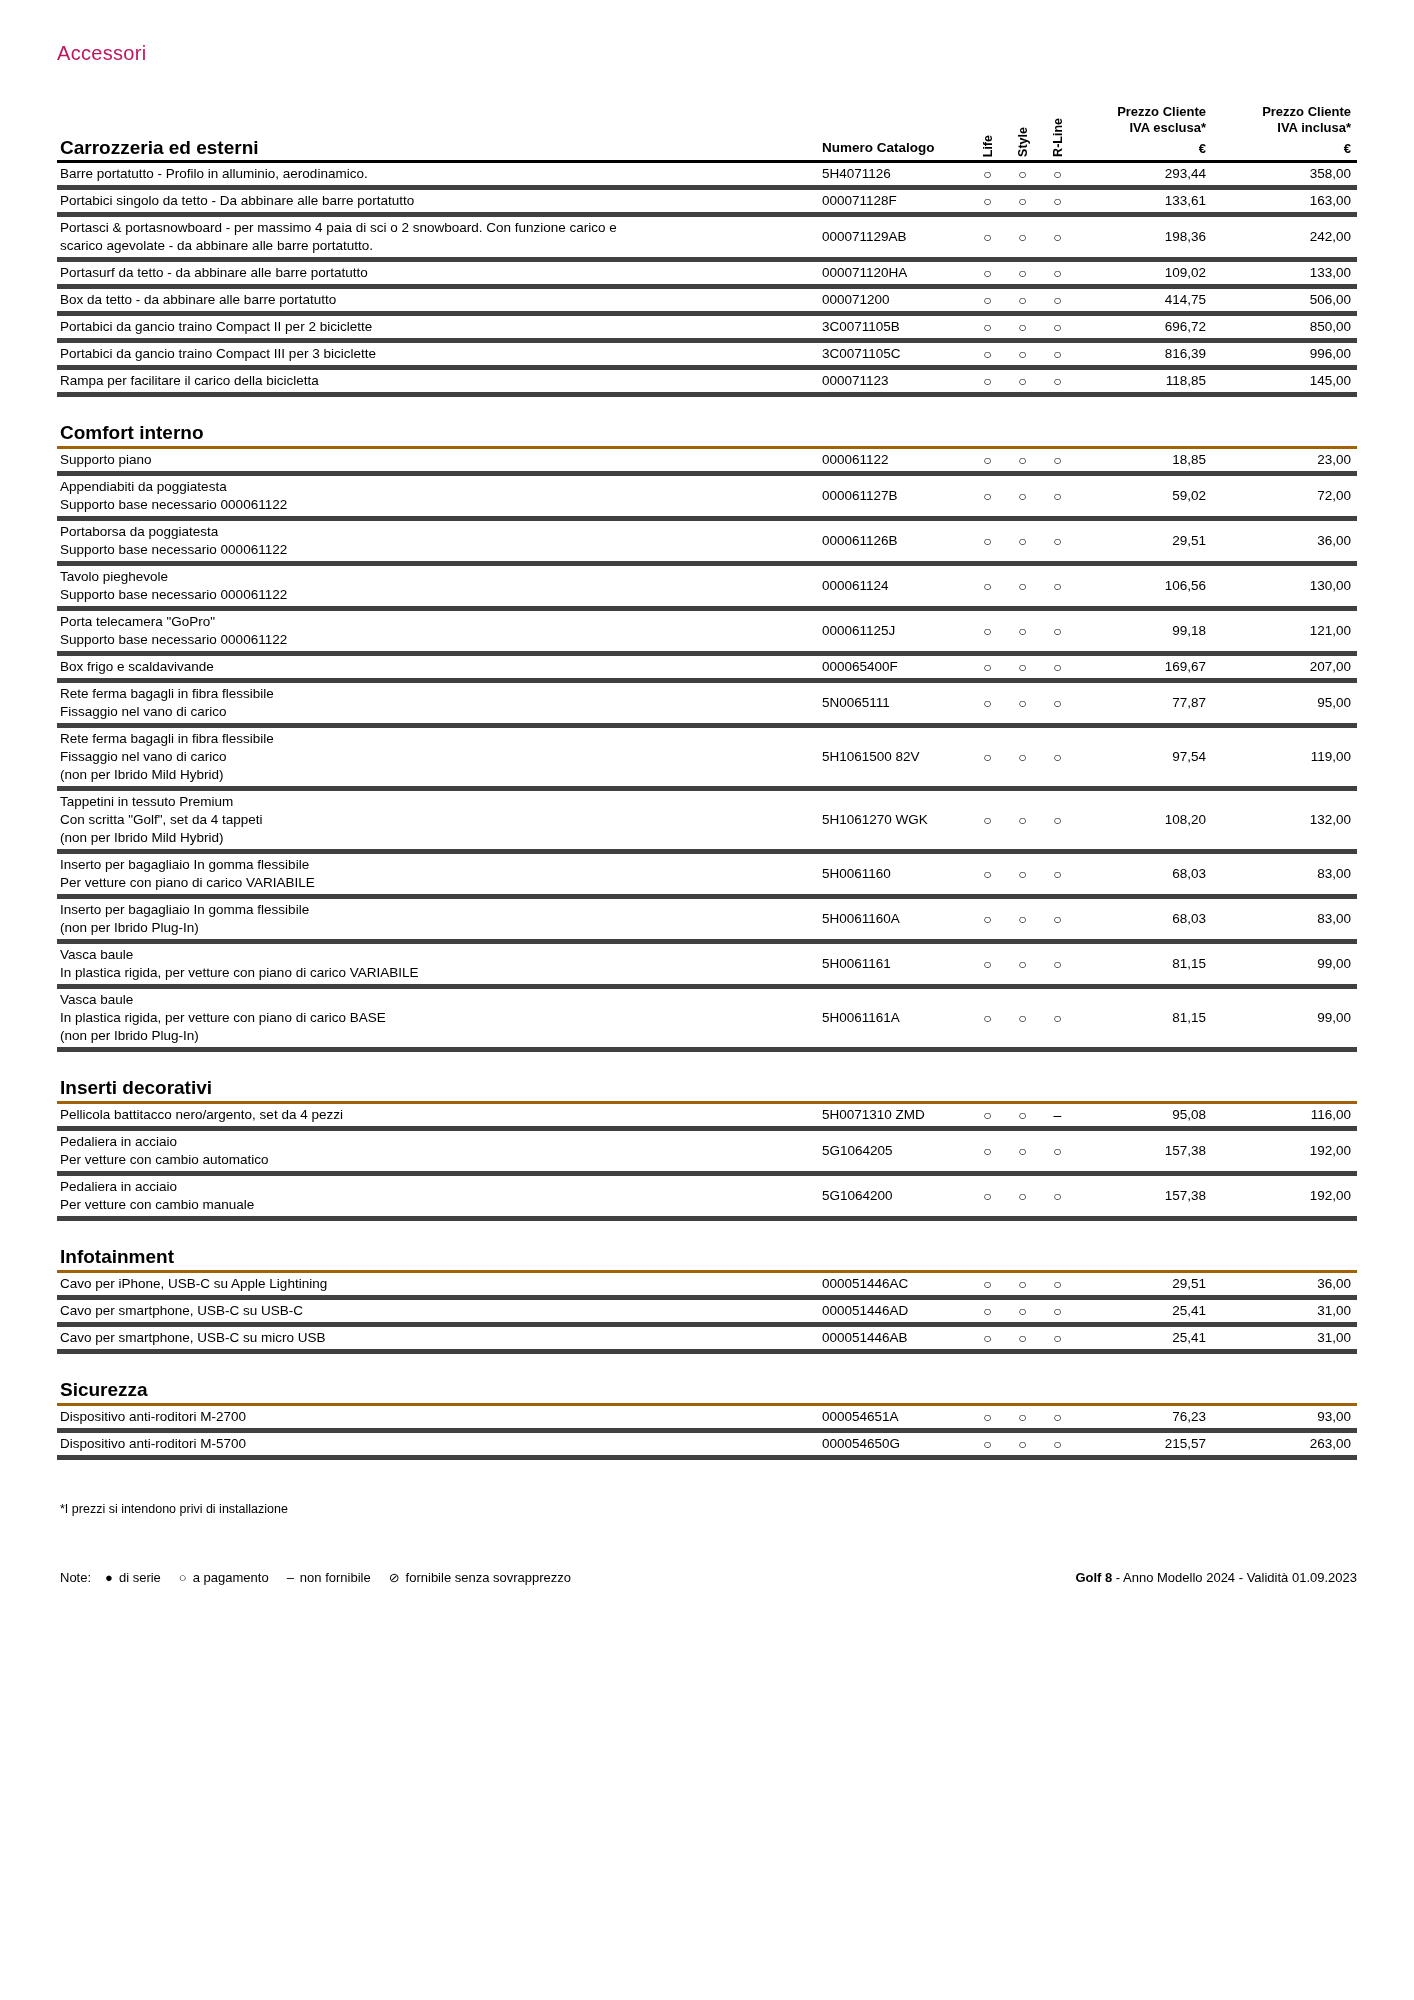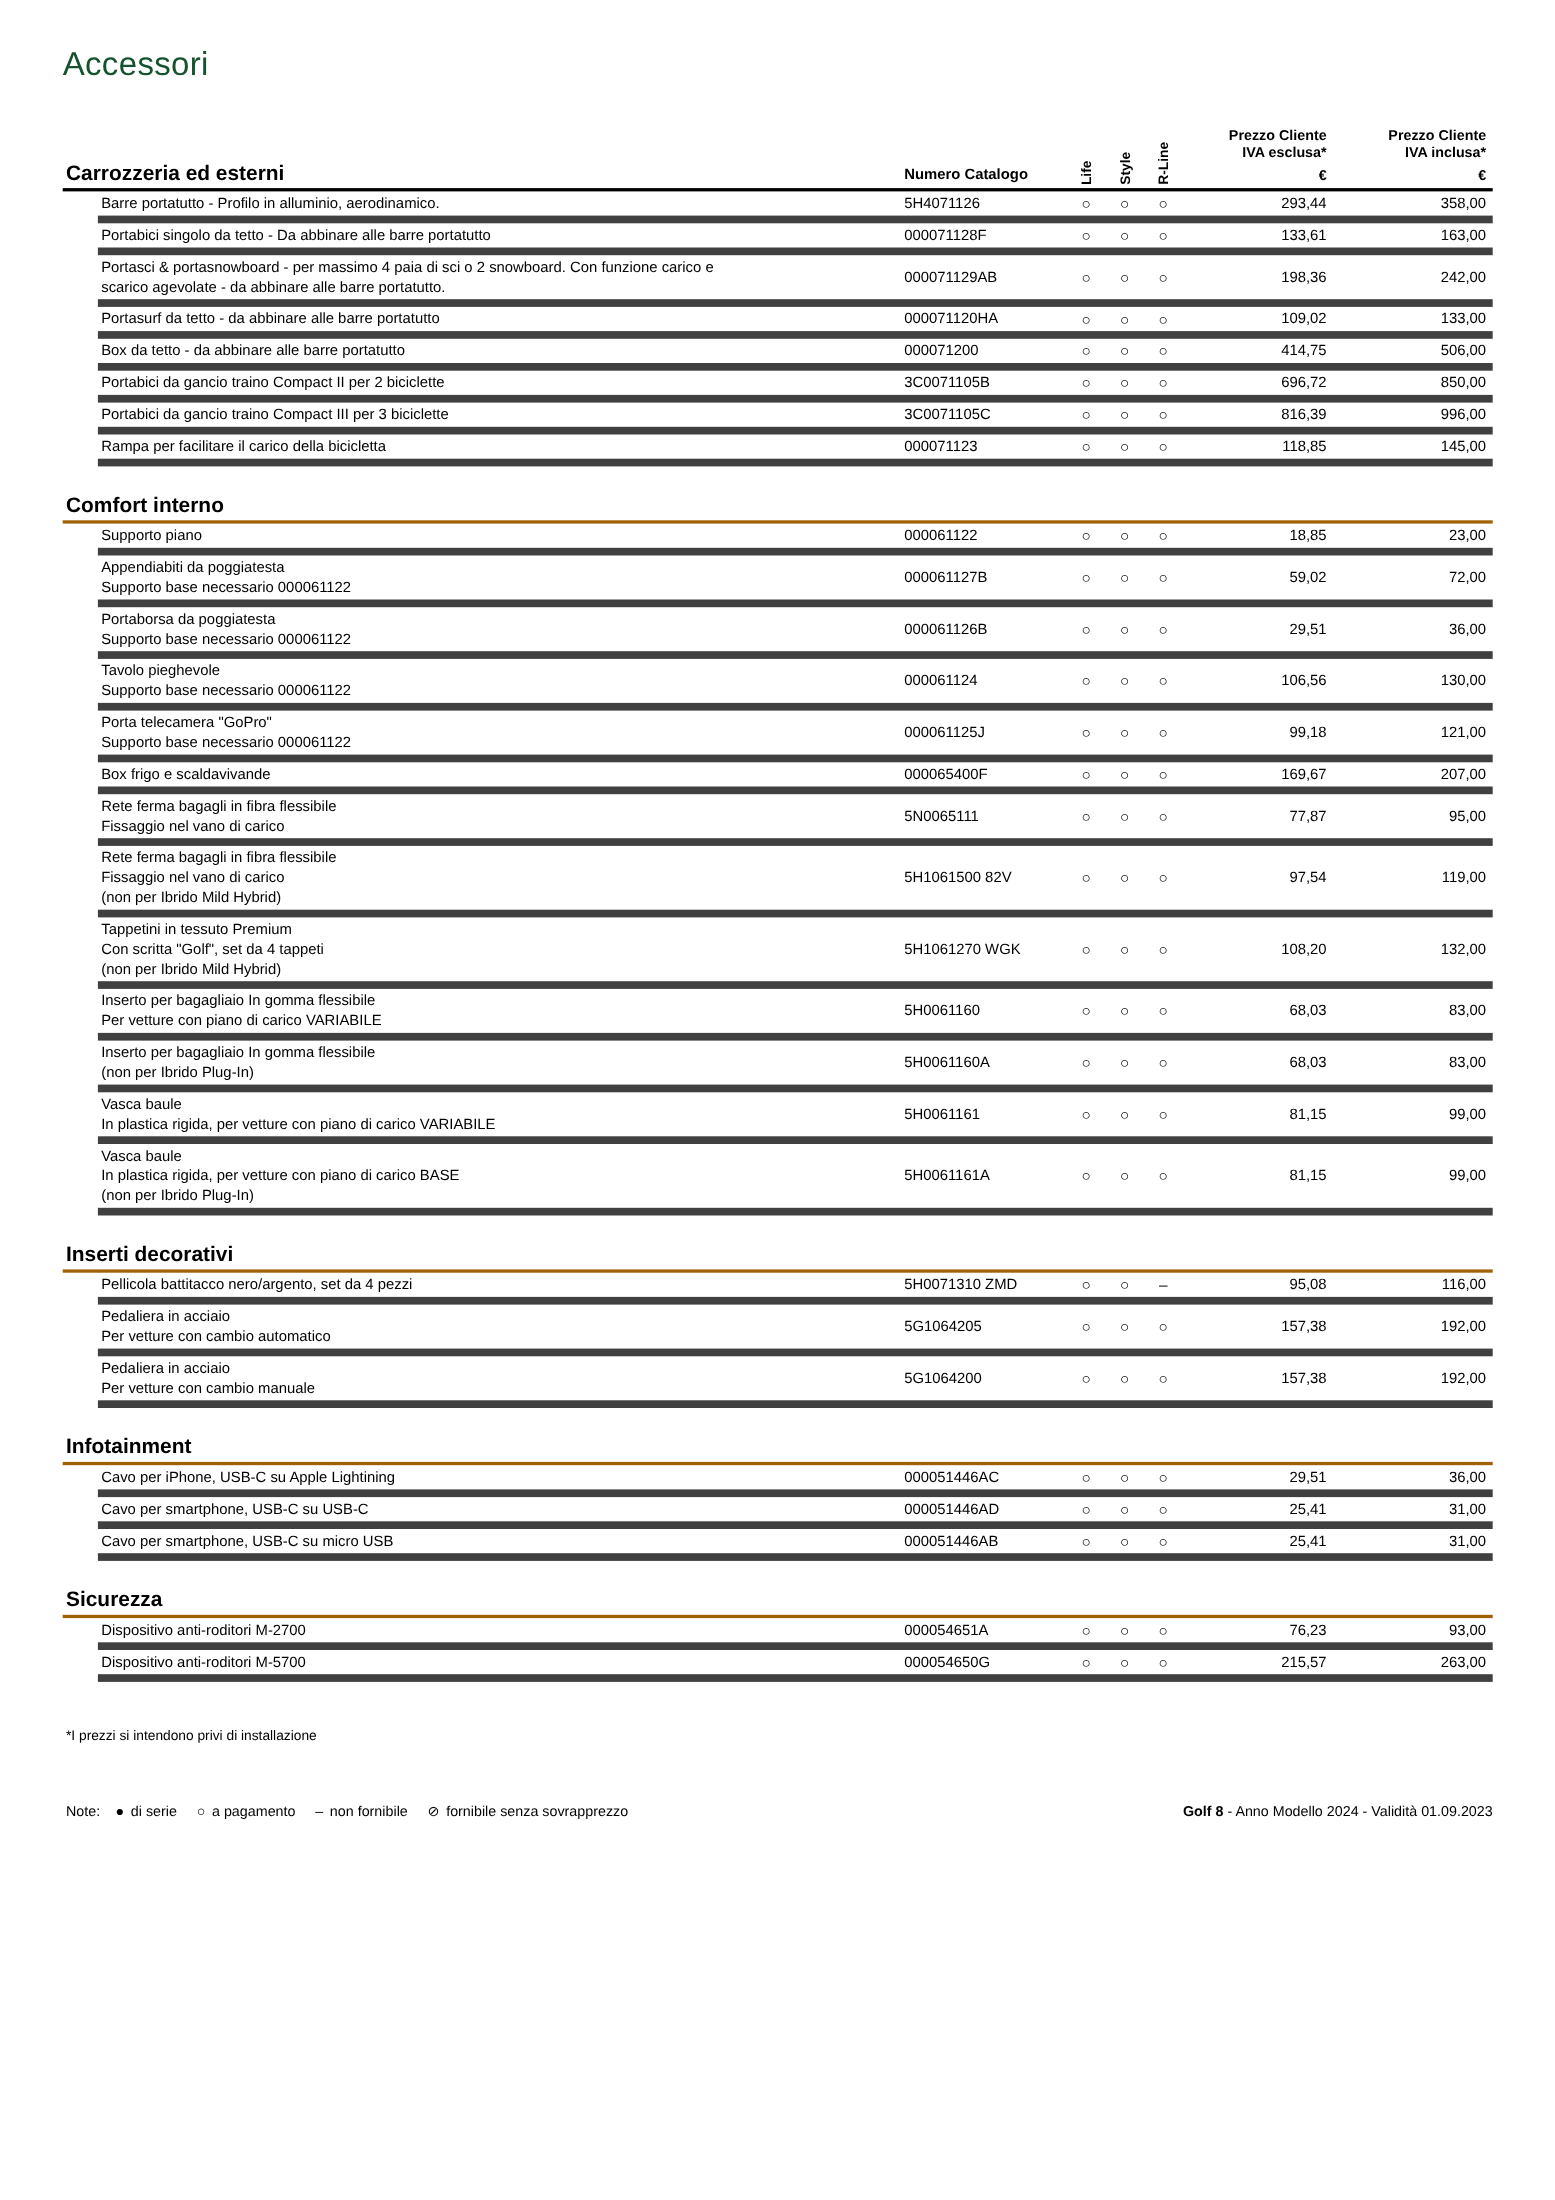--- a/index.html
+++ b/index.html
@@ -6,39 +6,38 @@
   html, body { margin: 0; padding: 0; }
   body {
     width: 1414px; height: 2000px;
     background: #ffffff;
     font-family: "Liberation Sans", "DejaVu Sans", sans-serif;
     color: #000;
     position: relative;
     overflow: hidden;
   }
   .content { position: absolute; left: 57px; top: 0; width: 1300px; }
-  .title { font-size: 30px; font-weight: 400; color: #14532d; margin: 42px 0 0 0; letter-spacing: 0.3px; }
+  .title { font-size: 20px; font-weight: 400; color: #be185d; margin: 42px 0 0 0; letter-spacing: 0.3px; }
   .table { margin-top: 38px; }
   .section + .section { margin-top: 25px; }
 
   .header-row, .row {
     display: grid;
     grid-template-columns: 1fr 148px 35px 35px 35px 135px 147px;
   }
   .header-row {
     align-items: end;
     border-bottom: 3px solid #000;
     padding-bottom: 3px;
     min-height: 60px;
   }
   .row {
-    border-bottom: 7px solid #404040;
+    border-bottom: 5px solid #404040;
     padding: 2px 0;
     align-items: center;
-    margin-left: 32px;
   }
   .cell { font-size: 13.5px; line-height: 18px; }
   .sec-title { font-size: 19px; font-weight: 700; padding-left: 3px; line-height: 18px; }
   .sec-row { border-bottom: 3px solid #a16207; padding: 2px 0 4px 0; }
   .col-head { font-weight: 700; }
   .desc { padding-left: 3px; }
   .desc-line { line-height: 18px; }
   .trim { text-align: center; }
   .head-trim { display: flex; justify-content: center; align-items: flex-end; }
   .vert {

